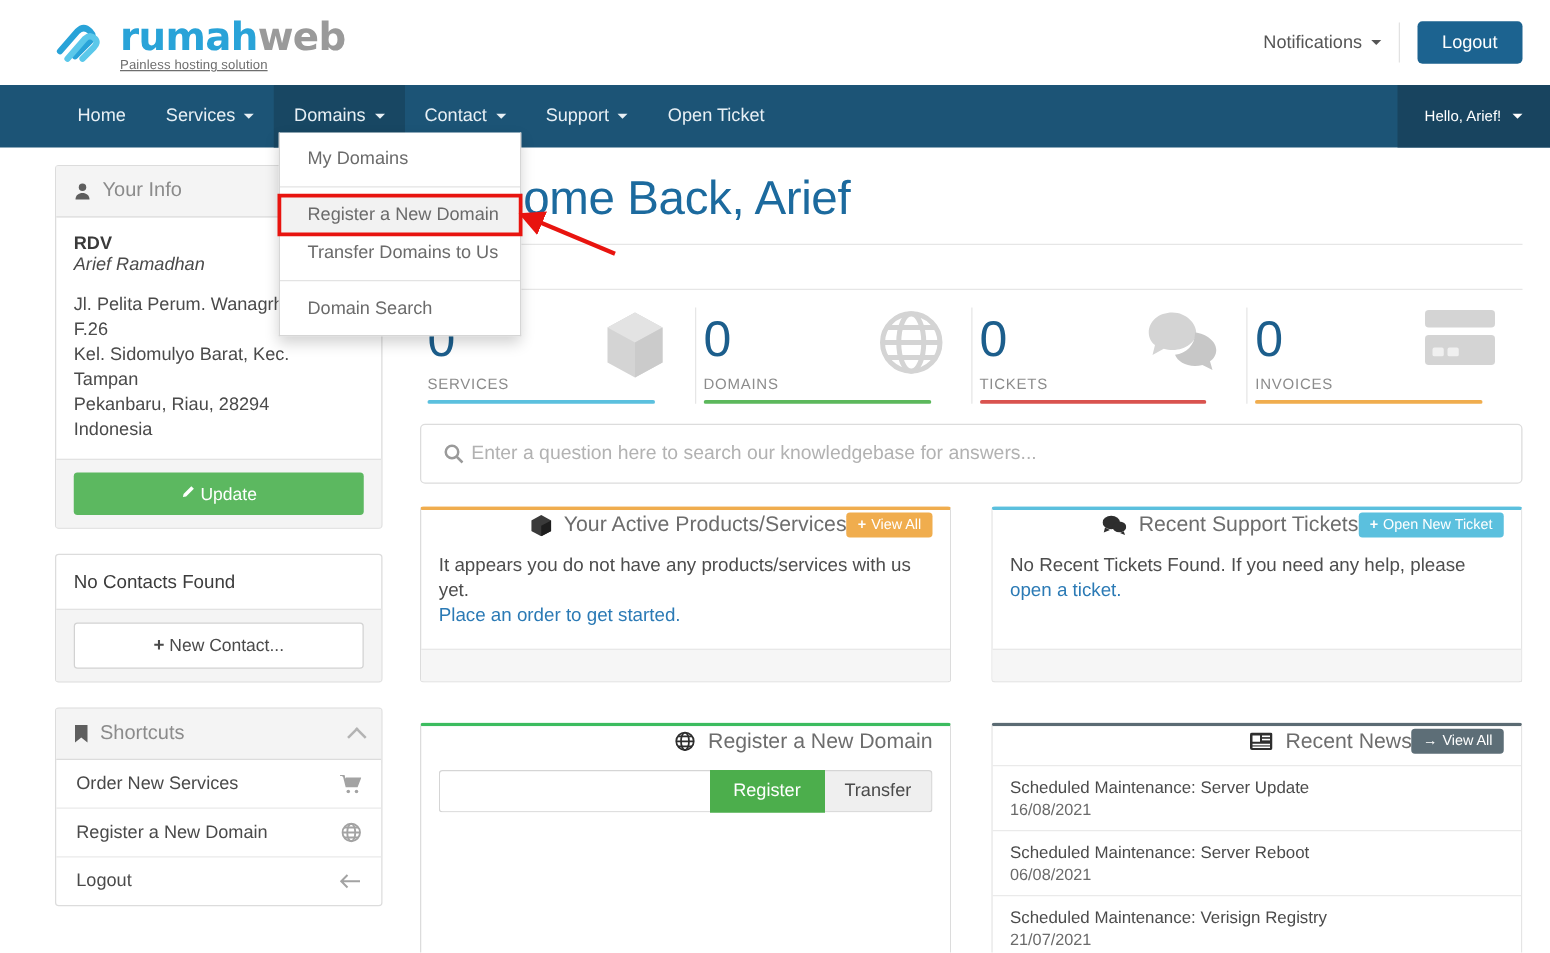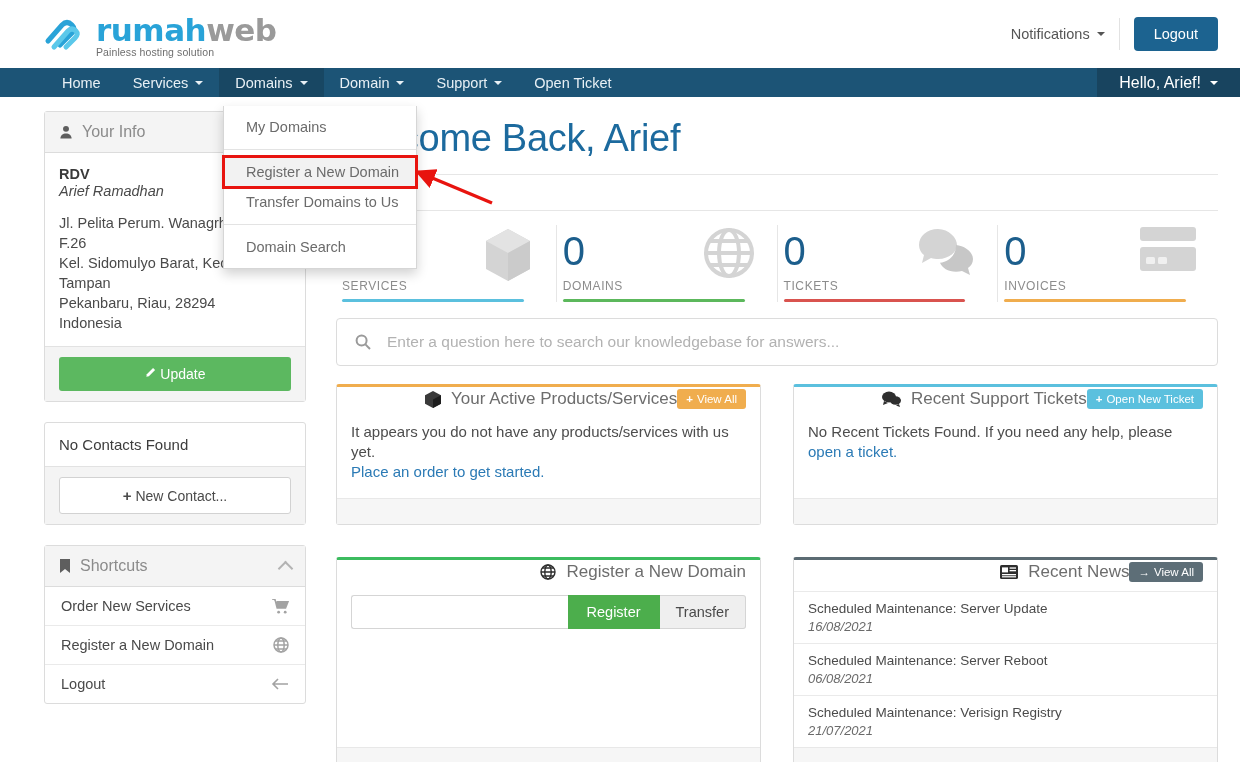--- a/index.html
+++ b/index.html
@@ -34,20 +34,21 @@
     font-weight: bold;
     letter-spacing: -0.5px;
   }
   .lg-c1 { color: #29a3d8; }
   .lg-c3 { color: #9a9a9a; }
   .logo-tag {
     font-size: 10.5px;
     color: #6e6e6e;
     margin-top: 1px;
     letter-spacing: 0.1px;
+    text-decoration: underline;
   }
   .top-right { display: flex; align-items: center; gap: 0; }
   .notif {
     color: #555;
     font-size: 14.5px;
     padding: 8px 14px;
     cursor: pointer;
     display: flex;
     align-items: center;
     gap: 7px;
@@ -67,21 +68,21 @@
     border: none;
     border-radius: 4px;
     padding: 9px 20px;
     font-size: 14.5px;
     font-family: "Liberation Sans", sans-serif;
     cursor: pointer;
   }
 
   
   .navbar {
-    height: 29px;
+    height: 50px;
     background: #1c5476;
     display: flex;
     align-items: stretch;
     position: relative;
     z-index: 20;
   }
   .nav-left { display: flex; align-items: stretch; padding-left: 46px; }
   .nav-item {
     color: #e8f0f5;
     font-size: 14.5px;
@@ -90,21 +91,21 @@
     gap: 7px;
     padding: 0 16px;
     cursor: pointer;
     white-space: nowrap;
   }
   .nav-item.active { background: #184763; }
   .nav-spacer { flex: 1; }
   .nav-user {
     background: #18445f;
     color: #fff;
-    font-size: 16px;
+    font-size: 12px;
     display: flex;
     align-items: center;
     gap: 9px;
     padding: 0 22px;
     cursor: pointer;
   }
 
   
   .dropdown {
     position: absolute;
@@ -245,21 +246,21 @@
     margin: 8px 0 6px;
   }
   .stat-bar { height: 3px; width: 92%; border-radius: 2px; }
   .stat-ico {
     position: absolute; right: 22px; top: 2px;
     color: #d2d2d2;
   }
 
   
   .kb-search {
-    display: flex; align-items: center; gap: 14px;
+    display: flex; align-items: center; gap: 4px;
     border: 1px solid #dcdcdc; border-radius: 4px;
     background: #fff;
     padding: 13px 18px;
     margin: 10px 0 18px;
   }
   .kb-search input {
     border: none; outline: none; flex: 1;
     font-size: 15.5px; color: #555;
     font-family: "Liberation Sans", sans-serif;
     background: transparent;
@@ -320,21 +321,21 @@
     padding: 8px 16px; font-size: 14.5px; cursor: pointer;
     font-family: "Liberation Sans", sans-serif;
   }
 
   .news-item {
     border-top: 1px solid #eaeaea;
     padding: 8px 14px 7px;
     cursor: pointer;
   }
   .news-title { color: #4b4b4b; font-size: 13.5px; line-height: 18px; }
-  .news-date { color: #6a6a6a; font-size: 13px; line-height: 18px; font-style: italic; }
+  .news-date { color: #6a6a6a; font-size: 13px; line-height: 18px; }
 
   .ico { display: inline-flex; align-items: center; justify-content: center; }
 </style>
 </head>
 <body>
 
 <div class="topbar">
   <div class="logo-wrap">
     <span class="logo-mark ico">
       <svg width="46" height="40" viewBox="0 0 46 40">
@@ -365,21 +366,21 @@
     </div>
     <div class="nav-item">
       <span>Services</span>
       <span class="caret"></span>
     </div>
     <div class="nav-item active">
       <span>Domains</span>
       <span class="caret"></span>
     </div>
     <div class="nav-item">
-      <span>Domain</span>
+      <span>Contact</span>
       <span class="caret"></span>
     </div>
     <div class="nav-item">
       <span>Support</span>
       <span class="caret"></span>
     </div>
     <div class="nav-item">
       <span>Open Ticket</span>
     </div>
   </div>

